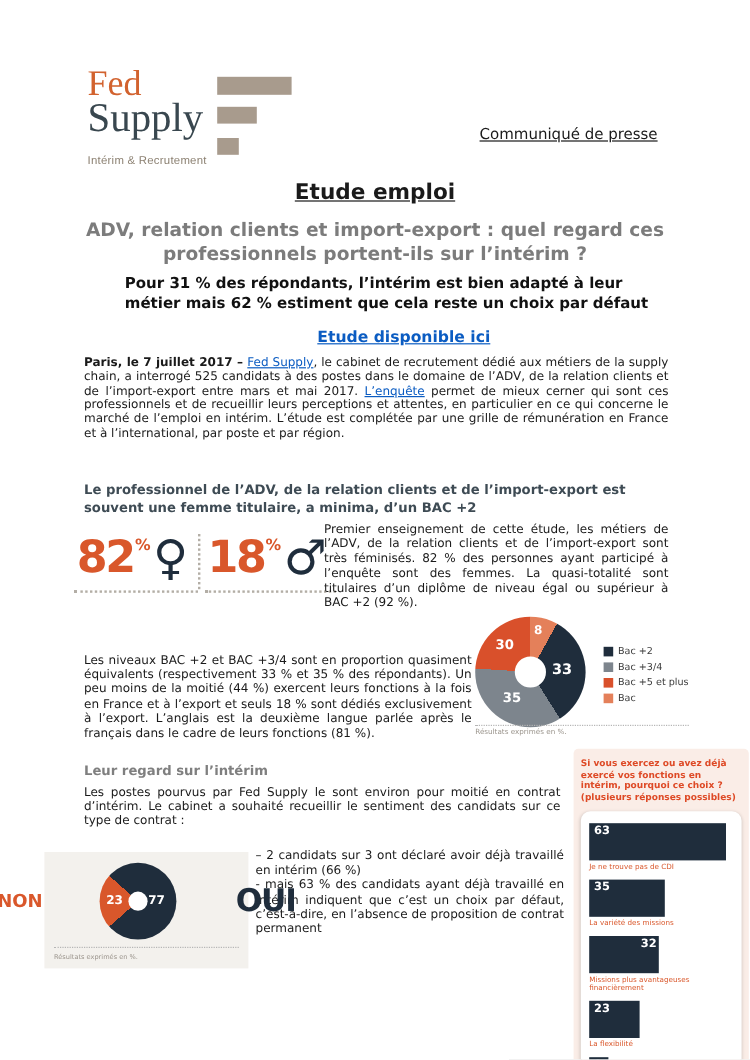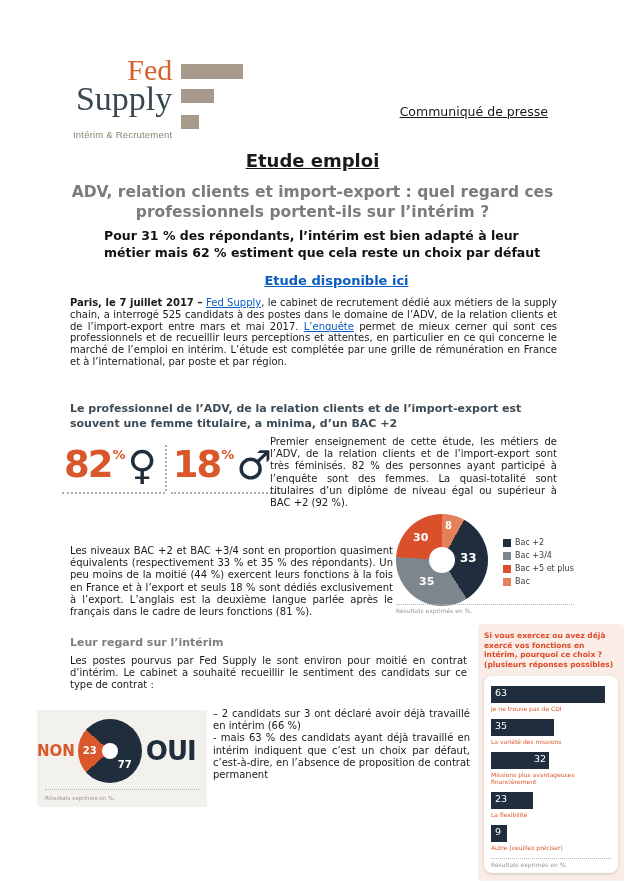--- a/index.html
+++ b/index.html
@@ -2,21 +2,21 @@
 <html><head>
 <meta charset="utf-8">
 <style>
   html,body{margin:0;padding:0;background:#e9e9e9;}
   .page{position:relative;width:625px;height:883px;background:#ffffff;margin:0 auto;
         font-family:"DejaVu Sans",sans-serif;color:#1a1a1a;overflow:hidden;}
   .abs{position:absolute;}
 
   
   .logo{left:73px;top:57px;display:flex;}
-  .logo-text{text-align:right;font-family:"Liberation Serif",serif;}
+  .logo-text{font-family:"Liberation Serif",serif;}
   .logo-fed{font-size:30px;line-height:26px;color:#D2622E;}
   .logo-supply{font-size:34px;line-height:32px;color:#39474F;}
   .logo-tagline{font-family:"Liberation Sans",sans-serif;font-size:9.5px;color:#8C8172;margin-top:14px;letter-spacing:.2px;}
   .logo-bars{margin-left:9px;margin-top:7px;}
   .logo-bars div{background:#A89B8D;}
   .bar1{width:62px;height:15px;margin-bottom:10px;}
   .bar2{width:33px;height:14px;margin-bottom:12px;}
   .bar3{width:18px;height:14px;}
   .press-label{right:77px;top:104px;font-size:12.5px;text-decoration:underline;color:#1a1a1a;}
 
@@ -62,35 +62,35 @@
   .leg-sq{width:8px;height:8px;margin-right:4px;flex:0 0 8px;}
   .chart-foot{border-top:1px dotted #b5b5b5;padding-top:2px;font-size:6px;color:#9a948c;}
   .edu-foot{position:absolute;left:6px;top:90px;width:178px;}
 
   
   .reasons-panel{left:478px;top:624px;width:146px;background:#FAEDE7;border-radius:4px;
                  padding:7px 6px 8px;box-sizing:border-box;}
   .panel-title{color:#DE4A26;font-weight:bold;font-size:7.5px;line-height:9.6px;}
   .panel-card{margin-top:7px;background:#fff;border-radius:8px;padding:10px 7px 5px;
               box-shadow:0 1px 3px rgba(0,0,0,.18);}
-  .r-bar{height:17px;background:#1F2D3C;color:#fff;font-size:9.5px;font-weight:normal;
+  .r-bar{height:31px;background:#1F2D3C;color:#fff;font-size:9.5px;font-weight:bold;
          line-height:13px;padding-left:4px;box-sizing:border-box;}
   .r-label{font-size:6px;color:#D9572B;margin:2px 0 7px;}
   .panel-foot{margin-top:5px;}
 
   
   .regard{left:70px;top:708px;width:400px;font-size:10px;line-height:12.2px;text-align:justify;}
   .regard p{margin:0;}
   .nonoui{float:left;width:170px;height:97px;margin:2px 6px 4px -33px;background:#F3F1ED;position:relative;}
-  .nonoui-inner{display:flex;align-items:center;height:82px;}
+  .nonoui-inner{display:flex;align-items:center;justify-content:center;height:82px;gap:45px;}
   .no-label{font-size:15px;font-weight:bold;color:#D9572B;margin-right:3px;}
   .donut2{width:64px;height:64px;border-radius:50%;position:relative;flex:0 0 64px;}
   .hole2{position:absolute;left:24px;top:24px;width:16px;height:16px;background:#fff;border-radius:50%;}
   .n23{position:absolute;left:5px;top:26px;font-size:10px;font-weight:bold;color:#fff;}
-  .n77{position:absolute;left:40px;top:26px;font-size:10px;font-weight:bold;color:#fff;margin-top:14px;}
+  .n77{position:absolute;left:40px;top:26px;font-size:10px;font-weight:bold;color:#fff;}
   .oui-label{font-size:26px;font-weight:bold;color:#1F2D3C;letter-spacing:-1px;margin-left:4px;}
   .nonoui-foot{position:absolute;left:8px;right:8px;bottom:3px;font-size:5.5px;}
 </style>
 </head>
 <body>
 
 <div class="page">
 
   <div class="abs logo">
     <div class="logo-text">

